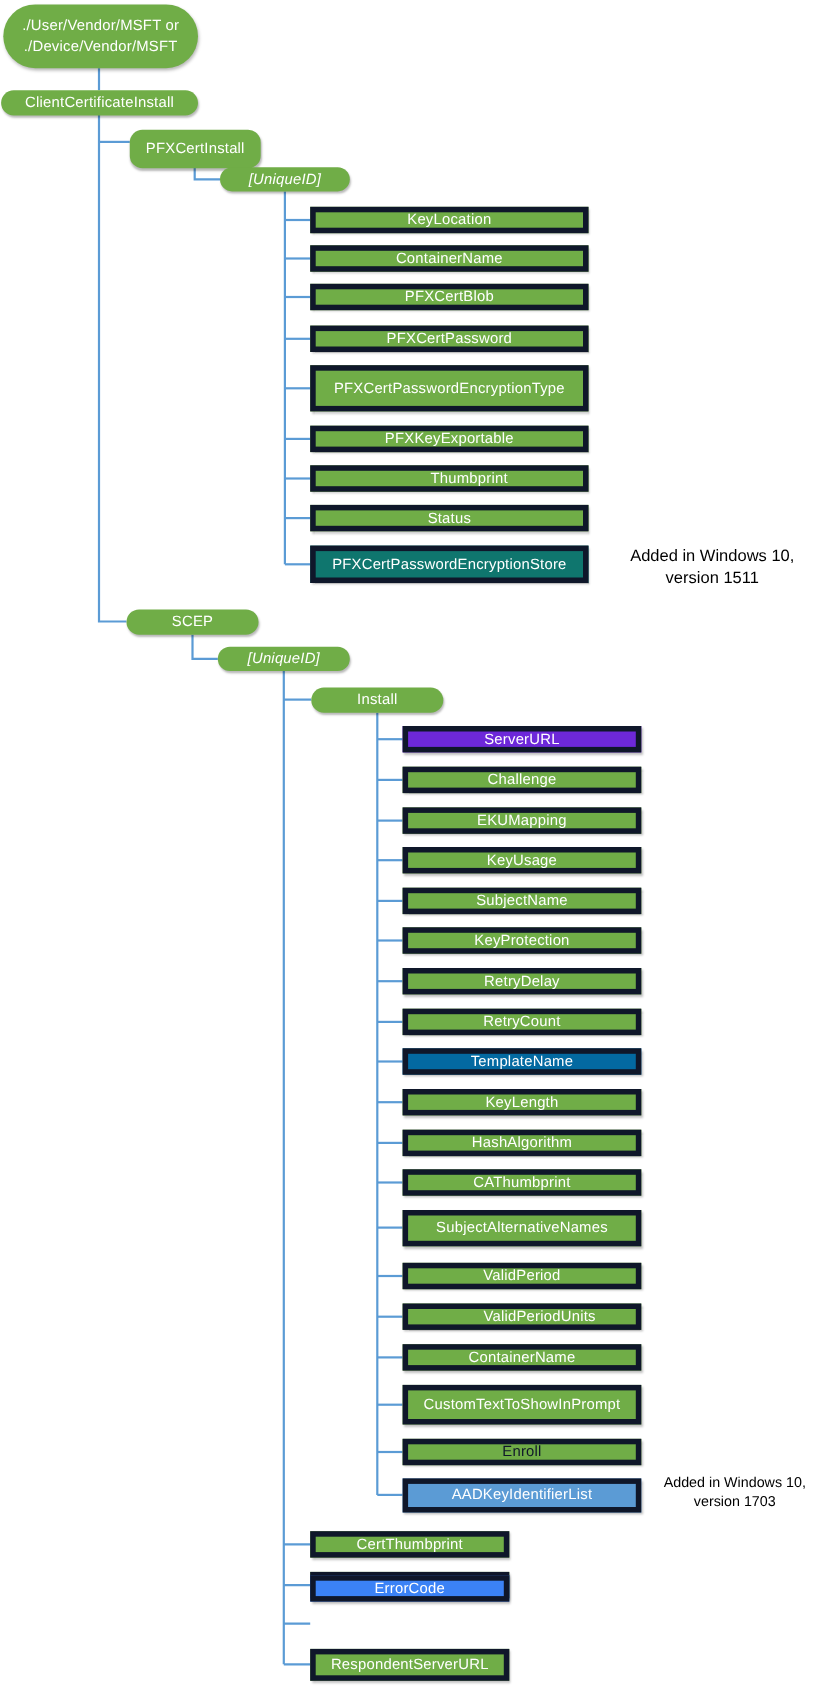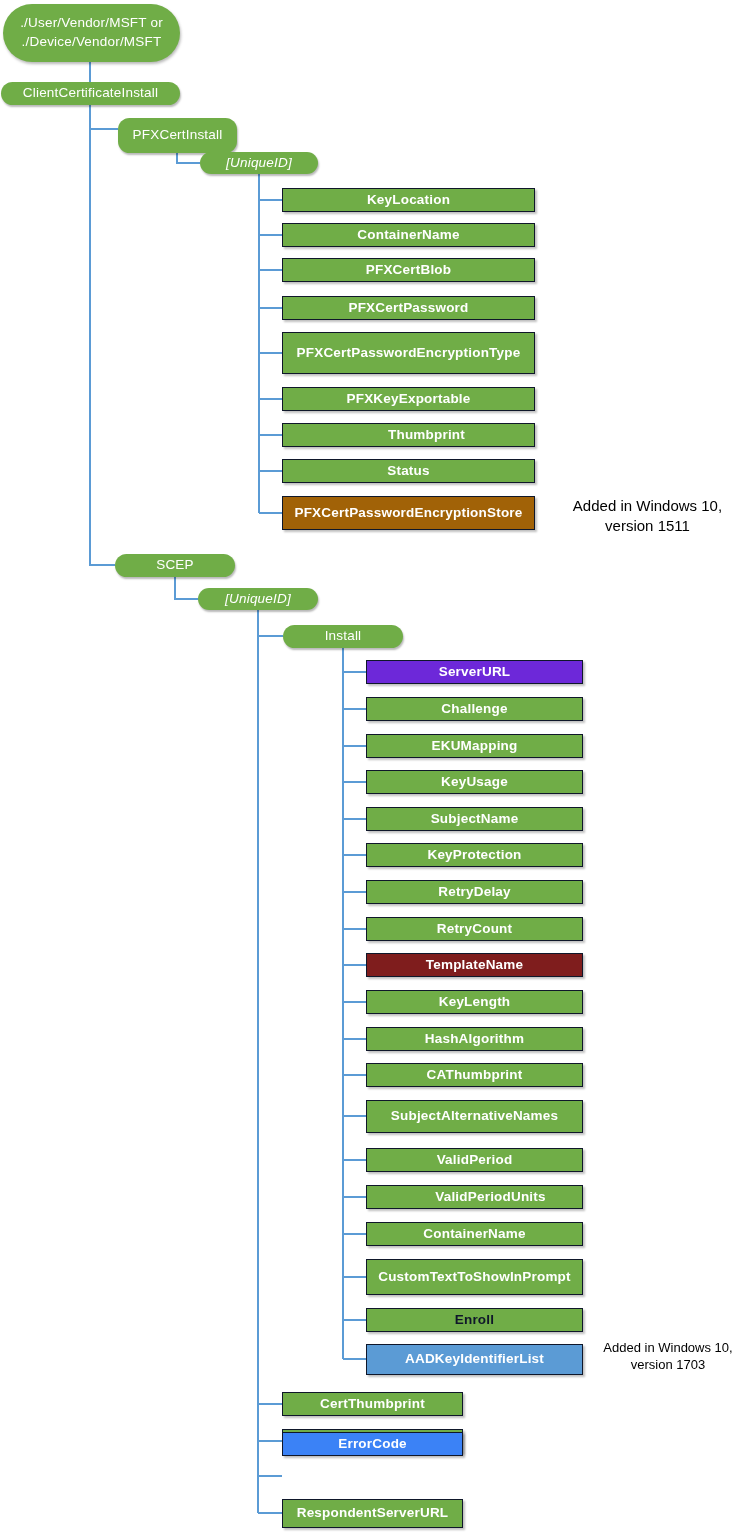--- a/index.html
+++ b/index.html
@@ -8,21 +8,21 @@
     font-family:"Liberation Sans",sans-serif;overflow:hidden;
   }
   #connector-svg{position:absolute;left:0;top:0;z-index:0;}
   .node{
     position:absolute;z-index:1;display:flex;align-items:center;justify-content:center;
     color:#fff;text-align:center;box-sizing:border-box;font-size:13.5px;letter-spacing:.2px;
   }
   .node span{white-space:pre-line;line-height:1.4;}
   .node.root{border-radius:29px;box-shadow:1px 2px 3px rgba(0,0,0,.28);font-size:13.5px;}
   .node.branch{border-radius:11.5px;box-shadow:1px 2px 2px rgba(0,0,0,.28);}
-  .node.leaf{border:1px solid #0f172a;box-shadow:1.5px 2px 2px rgba(0,0,0,.25);font-weight:bold;}
+  .node.leaf{border:5px solid #0f172a;box-shadow:1.5px 2px 2px rgba(0,0,0,.25);}
   .node.italic{font-style:italic;}
   .annotation{
     position:absolute;z-index:1;color:#000;text-align:center;white-space:pre-line;
     line-height:1.3;font-weight:400;
   }
   .annotation.a0{font-size:15px;}
   .annotation.a1{font-size:13px;}
 </style>
 </head>
 <body>
@@ -101,21 +101,21 @@
     </div>
     <div class="node leaf" style="left: 282px; top: 387px; width: 253px; height: 24px; background: rgb(112, 173, 71); color: rgb(255, 255, 255);">
       <span>PFXKeyExportable</span>
     </div>
     <div class="node leaf" style="left: 282px; top: 423px; width: 253px; height: 24px; background: rgb(112, 173, 71); color: rgb(255, 255, 255); padding-left: 36px;">
       <span>Thumbprint</span>
     </div>
     <div class="node leaf" style="left: 282px; top: 459px; width: 253px; height: 24px; background: rgb(112, 173, 71); color: rgb(255, 255, 255);">
       <span>Status</span>
     </div>
-    <div class="node leaf" style="left: 282px; top: 496px; width: 253px; height: 34px; background: #a16207; color: rgb(255, 255, 255);">
+    <div class="node leaf" style="left: 282px; top: 496px; width: 253px; height: 34px; background: #0f766e; color: rgb(255, 255, 255);">
       <span>PFXCertPasswordEncryptionStore</span>
     </div>
     <div class="node branch" style="left: 115px; top: 554px; width: 120px; height: 23px; background: rgb(112, 173, 71); color: rgb(255, 255, 255);">
       <span>SCEP</span>
     </div>
     <div class="node branch italic" style="left: 198px; top: 588px; width: 120px; height: 22px; background: rgb(112, 173, 71); color: rgb(255, 255, 255);">
       <span>[UniqueID]</span>
     </div>
     <div class="node branch" style="left: 283px; top: 625px; width: 120px; height: 23px; background: rgb(112, 173, 71); color: rgb(255, 255, 255);">
       <span>Install</span>
@@ -137,21 +137,21 @@
     </div>
     <div class="node leaf" style="left: 366px; top: 843px; width: 217px; height: 24px; background: rgb(112, 173, 71); color: rgb(255, 255, 255);">
       <span>KeyProtection</span>
     </div>
     <div class="node leaf" style="left: 366px; top: 880px; width: 217px; height: 24px; background: rgb(112, 173, 71); color: rgb(255, 255, 255);">
       <span>RetryDelay</span>
     </div>
     <div class="node leaf" style="left: 366px; top: 917px; width: 217px; height: 24px; background: rgb(112, 173, 71); color: rgb(255, 255, 255);">
       <span>RetryCount</span>
     </div>
-    <div class="node leaf" style="left: 366px; top: 953px; width: 217px; height: 24px; background: #7f1d1d; color: rgb(255, 255, 255); text-align: right;">
+    <div class="node leaf" style="left: 366px; top: 953px; width: 217px; height: 24px; background: #0369a1; color: rgb(255, 255, 255); text-align: right;">
       <span>TemplateName</span>
     </div>
     <div class="node leaf" style="left: 366px; top: 990px; width: 217px; height: 24px; background: rgb(112, 173, 71); color: rgb(255, 255, 255);">
       <span>KeyLength</span>
     </div>
     <div class="node leaf" style="left: 366px; top: 1027px; width: 217px; height: 24px; background: rgb(112, 173, 71); color: rgb(255, 255, 255);">
       <span>HashAlgorithm</span>
     </div>
     <div class="node leaf" style="left: 366px; top: 1063px; width: 217px; height: 24px; background: rgb(112, 173, 71); color: rgb(255, 255, 255);">
       <span>CAThumbprint</span>

